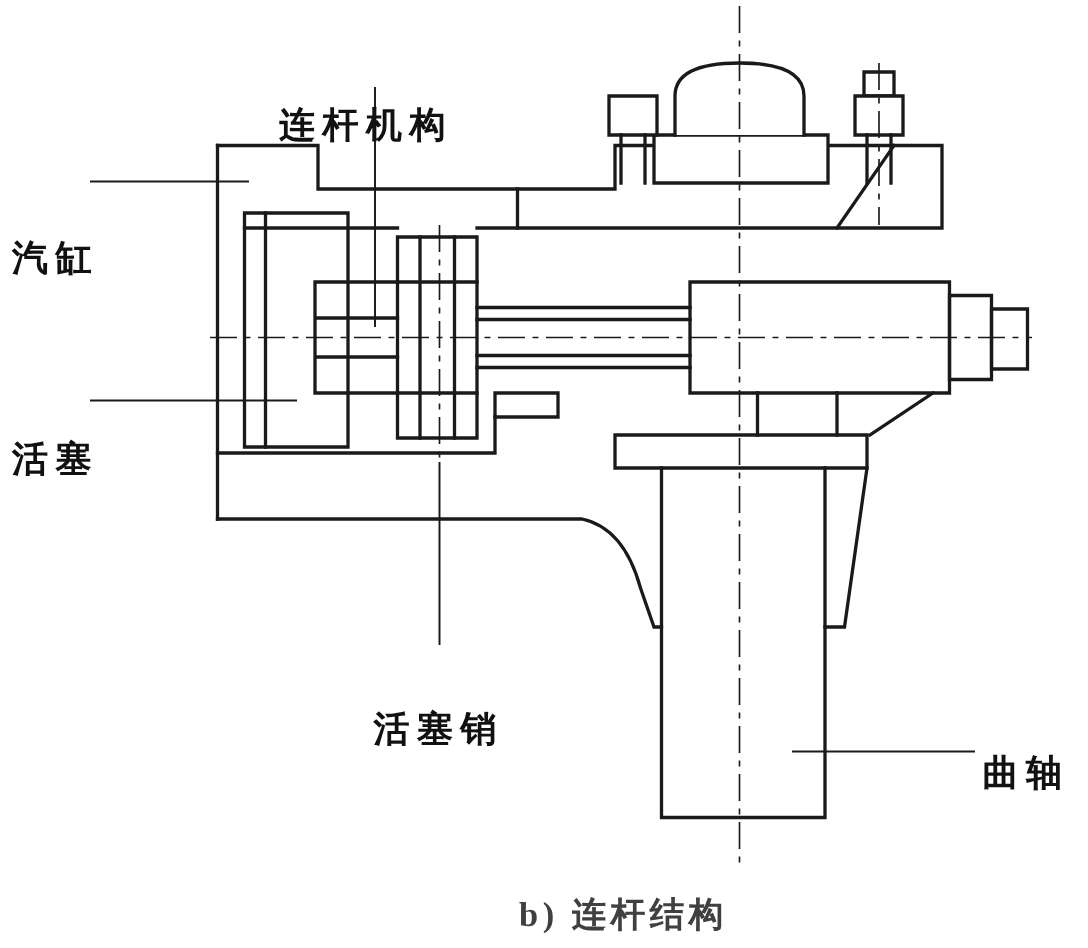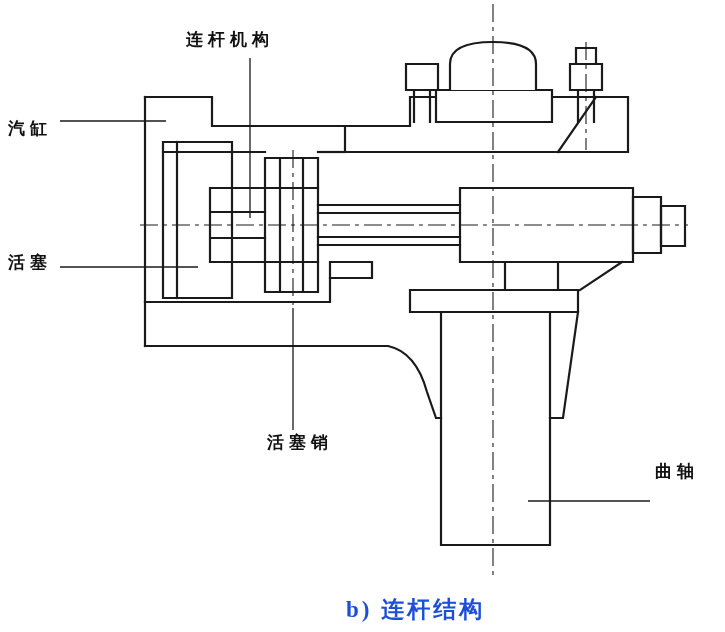--- a/index.html
+++ b/index.html
@@ -16,34 +16,35 @@
     font-family: "Liberation Serif", "DejaVu Serif", serif;
     color: #111111;
   }
   .drawing-svg {
     position: absolute;
     left: 0;
     top: 0;
   }
   .dlabel {
     position: absolute;
-    font-size: 17px;
+    font-size: 24px;
     font-weight: 600;
     letter-spacing: 5px;
     white-space: nowrap;
     color: #111111;
     line-height: 1;
+    margin-top: 41px;
   }
   .caption {
     position: absolute;
     font-size: 23px;
     font-weight: 600;
     letter-spacing: 3px;
     white-space: nowrap;
-    color: #1d4ed8;
+    color: #404040;
     line-height: 1;
   }
   .ol { stroke: #1a1a1a; stroke-width: 2.2; fill: none; stroke-linecap: square; stroke-linejoin: miter; }
   .ol-fill { stroke: #1a1a1a; stroke-width: 2.2; fill: #ffffff; stroke-linecap: square; stroke-linejoin: miter; }
   .thin { stroke: #1a1a1a; stroke-width: 1.3; fill: none; }
   .cl { stroke: #1a1a1a; stroke-width: 1.1; fill: none; stroke-dasharray: 18 5 4 5; }
 </style>
 </head>
 <body>
 
@@ -134,19 +135,19 @@
       <path class="thin" d="M293 308 V430"></path>
     </g>
   </svg>
 
   <div class="dlabel" style="left:186px; top:31px;">连杆机构</div>
 
   <div class="dlabel" style="left:8px; top:120px;">汽缸</div>
 
   <div class="dlabel" style="left:8px; top:254px;text-align:right;">活塞</div>
 
-  <div class="dlabel" style="left:267px; top:434px;">活塞销</div>
+  <div class="dlabel" style="left:249px; top:434px;">活塞销</div>
 
   <div class="dlabel" style="left:655px; top:463px;">曲轴</div>
 
   <div class="caption" style="left:346px; top:598px;">b) 连杆结构</div>
 
 </div>
 
 </body></html>

